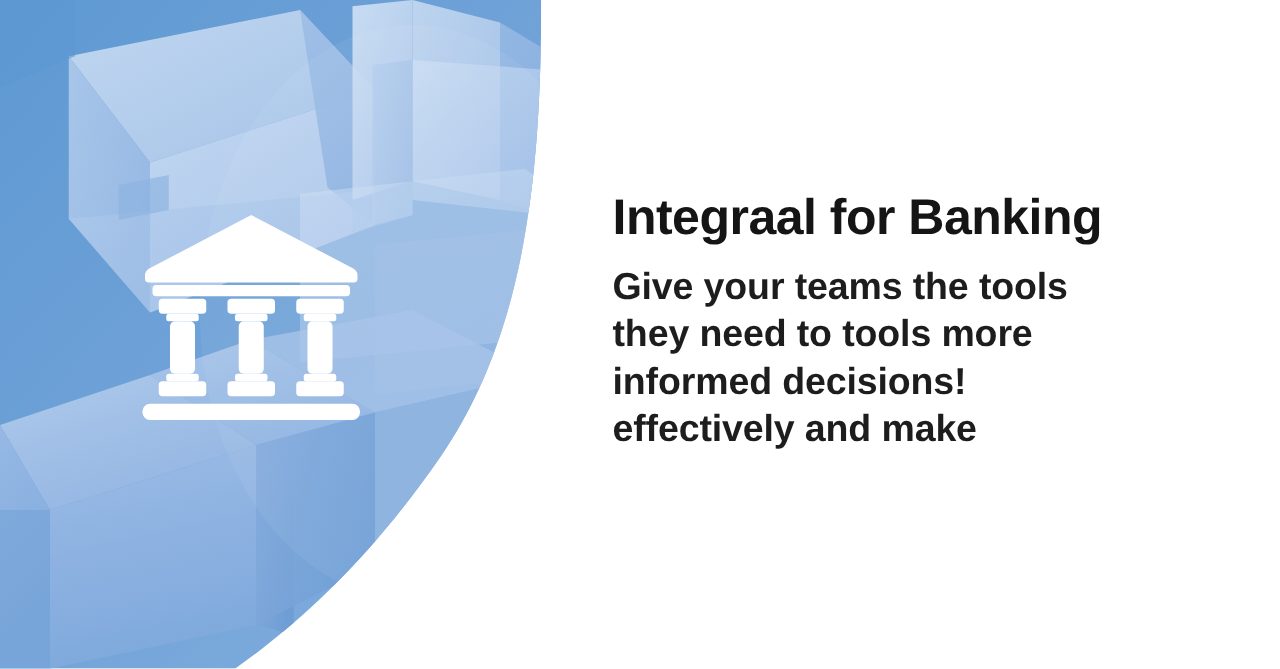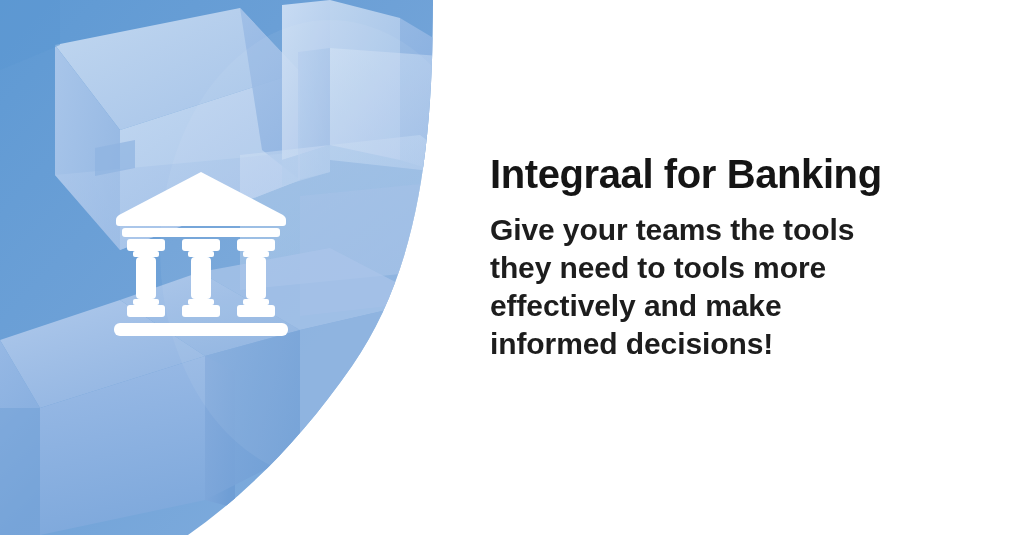--- a/index.html
+++ b/index.html
@@ -219,18 +219,18 @@
         <rect x="1" y="155" width="174" height="13" rx="6"></rect>
       </g>
     </svg>
   </div>
 
   <div class="content">
     <h1 class="headline">Integraal for Banking</h1>
     <div class="subhead">
       <span class="line">Give your teams the tools</span>
       <span class="line">they need to tools more</span>
+      <span class="line">informed decisions!</span>
       <span class="line">effectively and make</span>
-      <span class="line">informed decisions!</span>
     </div>
   </div>
 
 </div>
 
 </body></html>

